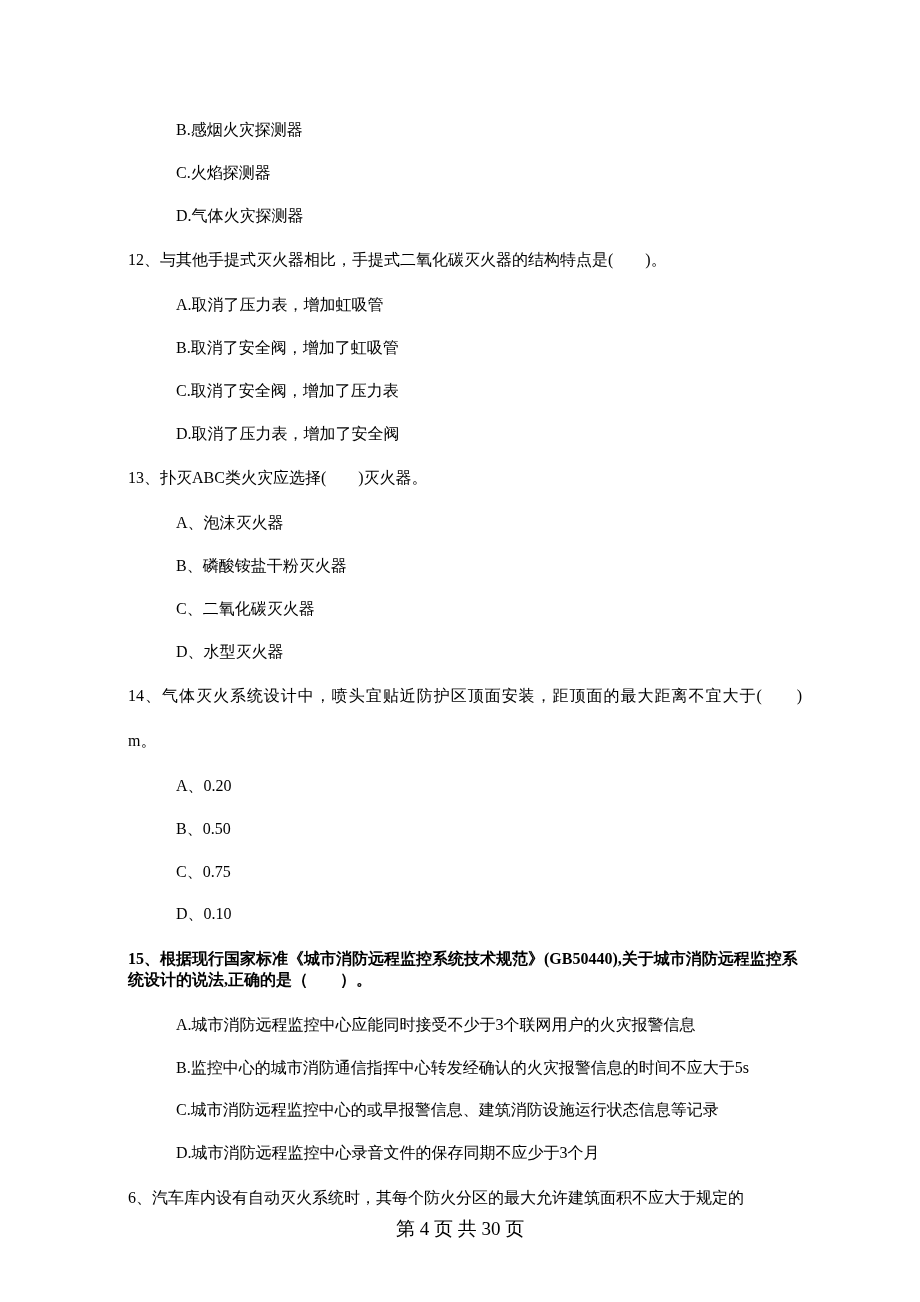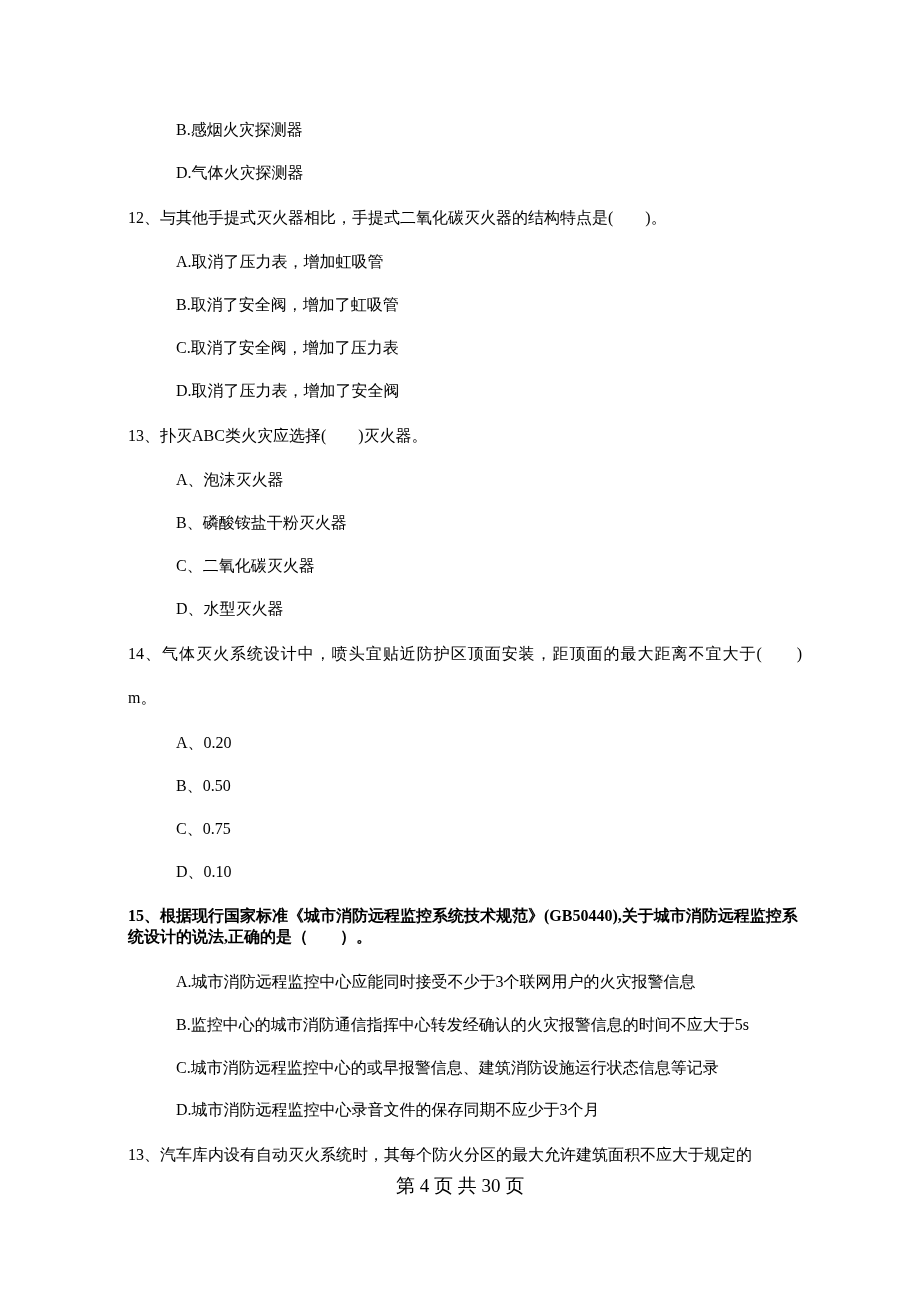--- a/index.html
+++ b/index.html
@@ -54,20 +54,21 @@
   .first-option {
     margin-top: 20px;
   }
 </style>
 </head>
 <body>
 
 <div class="content">
 
   <div class="option first-option">B.感烟火灾探测器</div>
+  <div class="option">C.火焰探测器</div>
   <div class="option">D.气体火灾探测器</div>
 
   <div class="question">12、与其他手提式灭火器相比，手提式二氧化碳灭火器的结构特点是(　　)。</div>
   <div class="option">A.取消了压力表，增加虹吸管</div>
   <div class="option">B.取消了安全阀，增加了虹吸管</div>
   <div class="option">C.取消了安全阀，增加了压力表</div>
   <div class="option">D.取消了压力表，增加了安全阀</div>
 
   <div class="question">13、扑灭ABC类火灾应选择(　　)灭火器。</div>
   <div class="option">A、泡沫灭火器</div>
@@ -81,17 +82,17 @@
   <div class="option">B、0.50</div>
   <div class="option">C、0.75</div>
   <div class="option">D、0.10</div>
 
   <div class="question-15">15、根据现行国家标准《城市消防远程监控系统技术规范》(GB50440),关于城市消防远程监控系统设计的说法,正确的是（　　）。</div>
   <div class="option">A.城市消防远程监控中心应能同时接受不少于3个联网用户的火灾报警信息</div>
   <div class="option">B.监控中心的城市消防通信指挥中心转发经确认的火灾报警信息的时间不应大于5s</div>
   <div class="option">C.城市消防远程监控中心的或早报警信息、建筑消防设施运行状态信息等记录</div>
   <div class="option">D.城市消防远程监控中心录音文件的保存同期不应少于3个月</div>
 
-  <div class="question" style="margin-bottom:4px;">13、汽车库内设有自动灭火系统时，其每个防火分区的最大允许建筑面积不应大于规定的</div>
+  <div class="question" style="margin-bottom:4px;">6、汽车库内设有自动灭火系统时，其每个防火分区的最大允许建筑面积不应大于规定的</div>
 
 </div>
 
 <div class="footer">第 4 页 共 30 页</div>
 
 </body></html>

